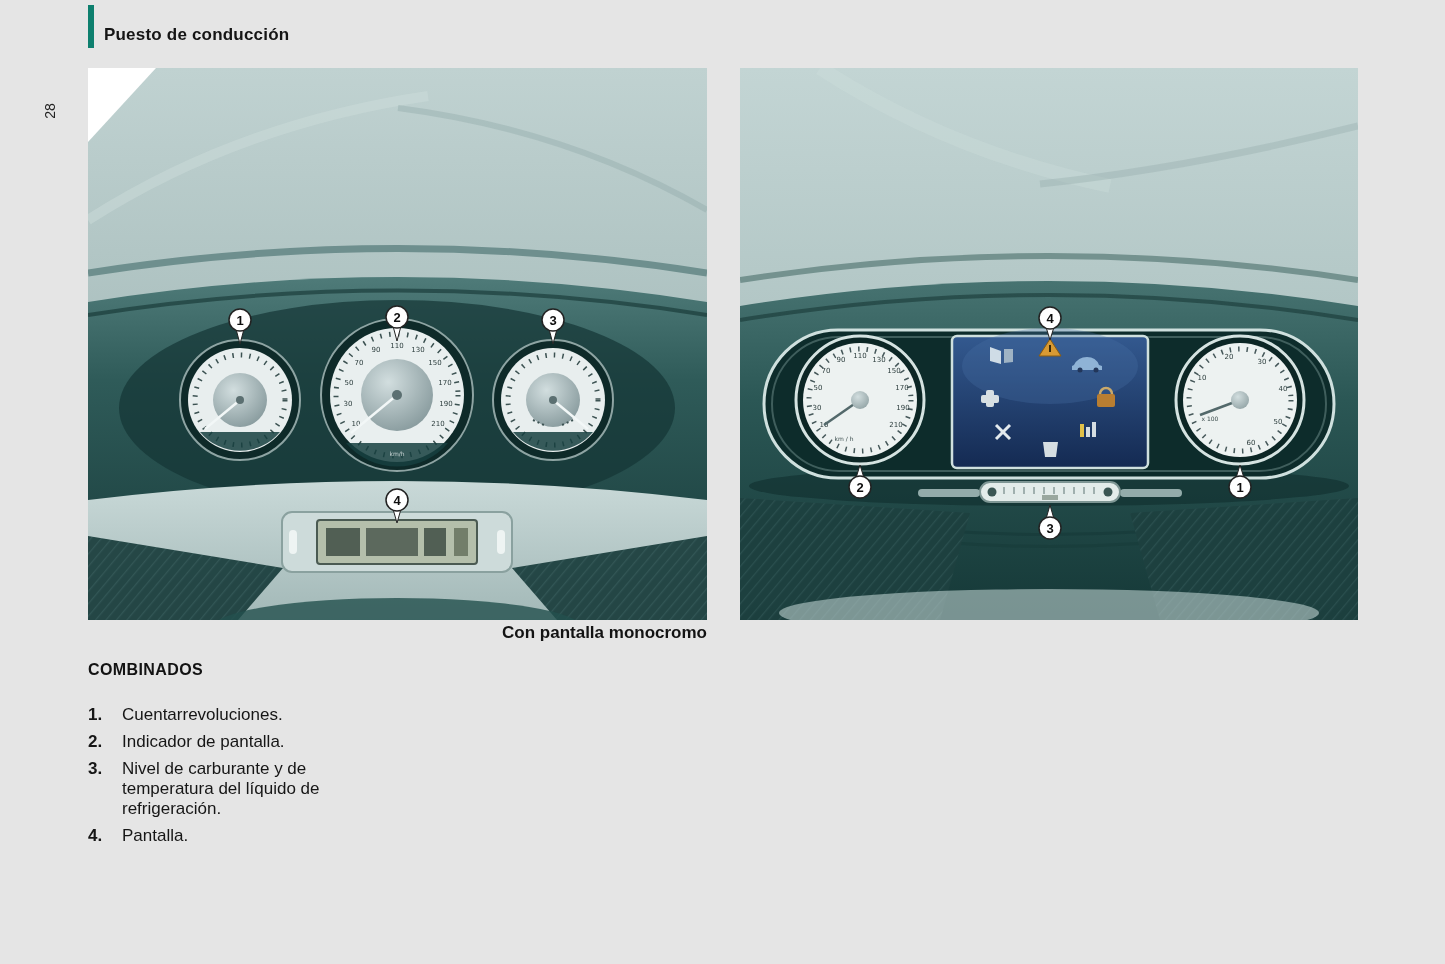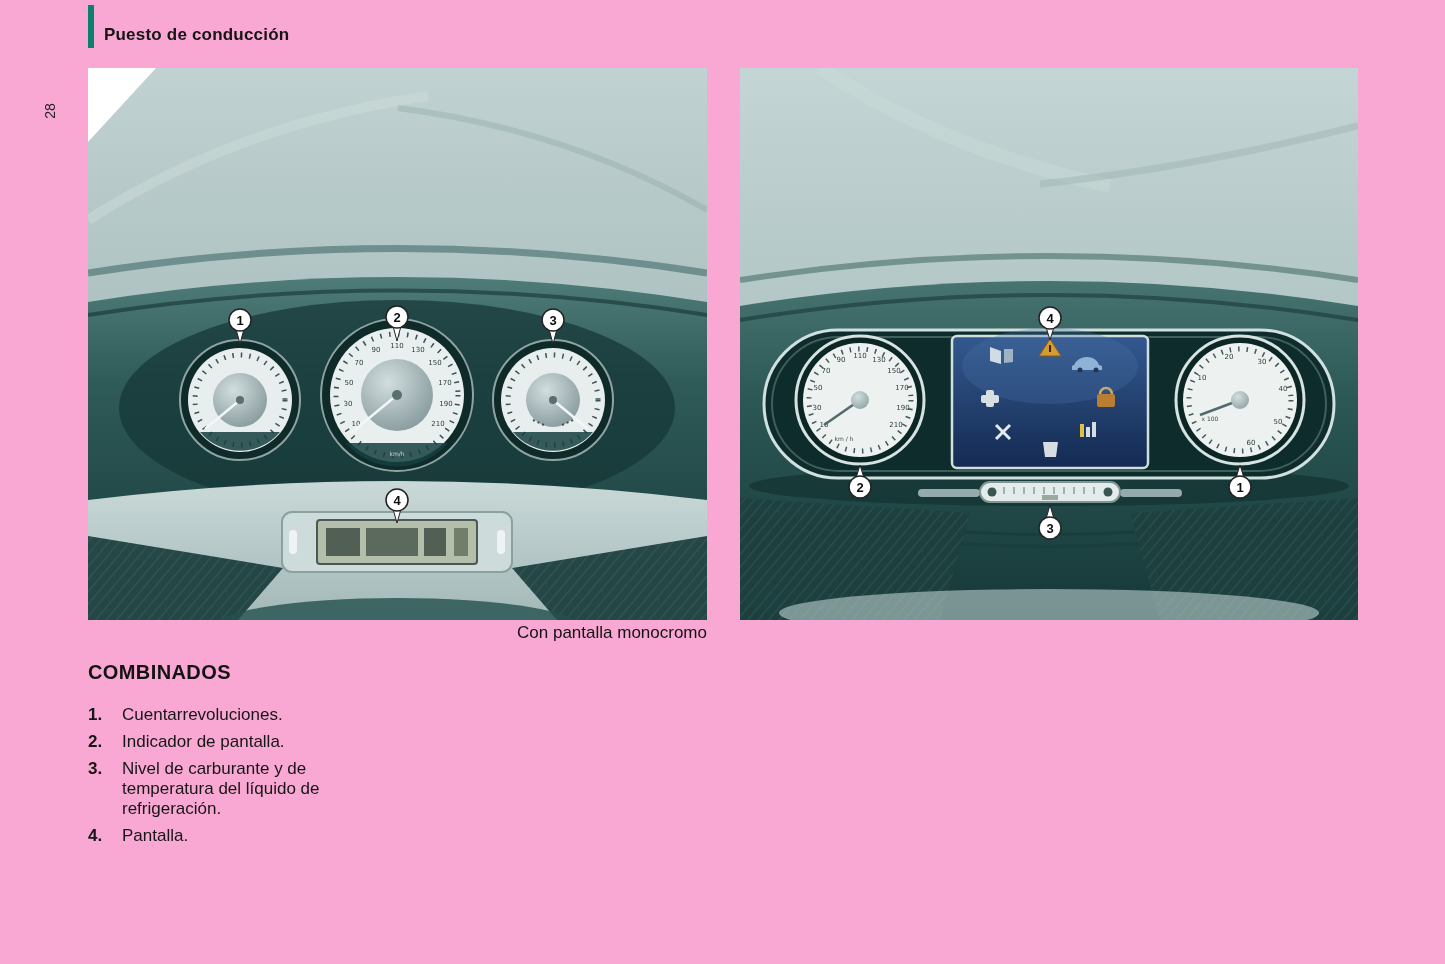--- a/index.html
+++ b/index.html
@@ -1,32 +1,32 @@
 <!DOCTYPE html>
 <html><head>
 <meta charset="utf-8">
 <style>
   * { margin:0; padding:0; box-sizing:border-box; }
   html,body { background:#ffffff; }
   body { font-family:"Liberation Sans", sans-serif; color:#161616; }
-  .page { position:relative; width:1445px; height:964px; background:#f9a8d4; overflow:hidden; }
+  .page { position:relative; width:1445px; height:964px; background:#e5e5e5; overflow:hidden; }
 
   .accent-bar { position:absolute; left:88px; top:5px; width:6px; height:43px; background:#0d7f6e; }
   .header { position:absolute; left:104px; top:25px; font-size:17px; font-weight:bold; color:#151515; letter-spacing:0.2px; }
   .page-num { position:absolute; left:42px; top:103px; font-size:14px; color:#222; transform:rotate(-90deg); transform-origin:center; }
 
   .fig { position:absolute; top:68px; line-height:0; }
   .fig-left { left:88px; }
   .fig-right { left:740px; }
 
-  .caption { position:absolute; top:623px; font-weight:normal; font-size:17px; color:#131313; }
+  .caption { position:absolute; top:623px; font-weight:bold; font-size:17px; color:#131313; }
   .cap-left { left:88px; width:619px; text-align:right; }
   .cap-right { left:740px; width:618px; text-align:right; }
 
-  .section-title { position:absolute; left:88px; top:661px; font-size:20px; font-weight:bold; letter-spacing:0.4px; color:#131313; }
+  .section-title { position:absolute; left:88px; top:661px; font-size:16px; font-weight:bold; letter-spacing:0.4px; color:#131313; }
 
   .legend { position:absolute; left:88px; top:705px; list-style:none; }
   .legend-item { display:flex; margin-bottom:7px; font-size:17px; line-height:20px; }
   .legend-num { font-weight:bold; flex:0 0 34px; }
   .legend-text { max-width:255px; }
 
   
   .glabel { font-family:"DejaVu Sans", sans-serif; font-size:7px; fill:#2c3d3d; text-anchor:middle; }
   .glabel-sm { font-family:"DejaVu Sans", sans-serif; font-size:6px; fill:#3a4c4c; text-anchor:middle; }
   .glabel-light { fill:#c9d5d5; }

